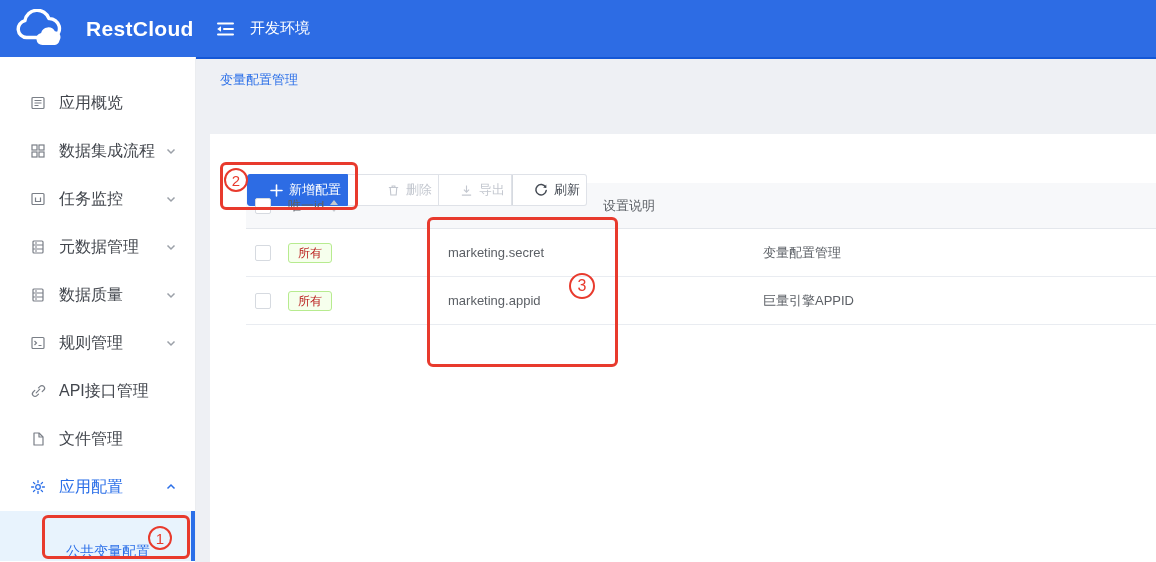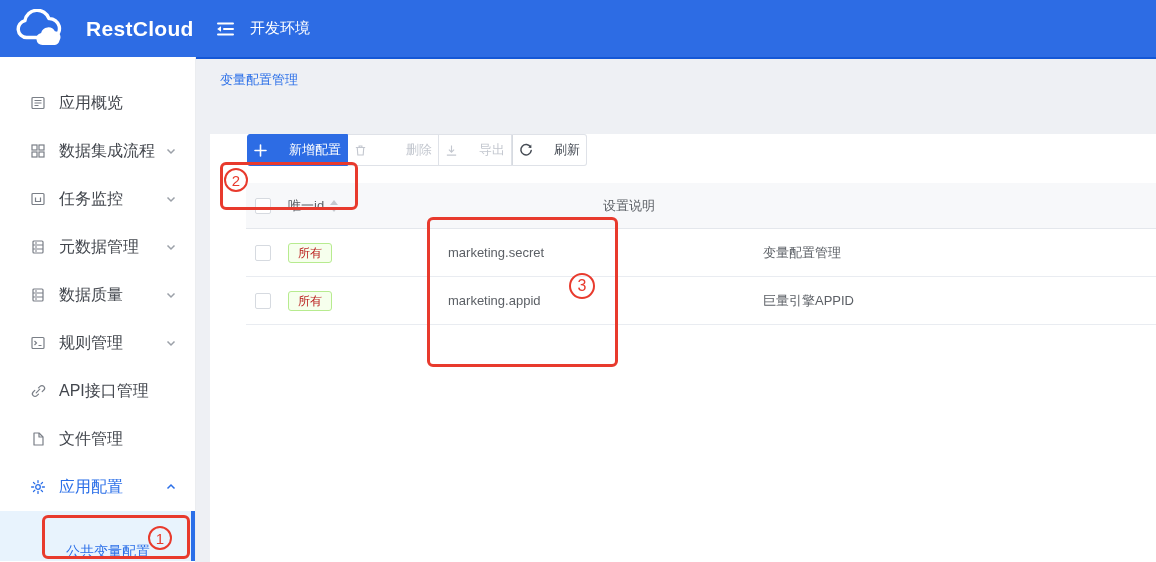--- a/index.html
+++ b/index.html
@@ -27,21 +27,21 @@
   .submenu-bar{position:absolute;right:0;top:0;width:4px;height:100%;background:#2b6fe8;}
 
   
   .accent{height:2px;background:#1457d6;}
   .crumb-bar{height:41px;display:flex;align-items:center;padding-left:24px;}
   .crumb{color:#2b6fe8;font-size:13px;cursor:pointer;}
   .card{position:relative;margin-left:14px;background:#fff;height:calc(100% - 43px);box-sizing:border-box;}
 
   
   .toolbar{display:flex;margin:34px 0 0 37px;height:32px;}
-  .btn{display:flex;align-items:center;justify-content:space-between;height:32px;box-sizing:border-box;font-size:13px;cursor:pointer;background:#fff;border:1px solid #dfe2e8;}
+  .btn{display:flex;align-items:center;justify-content:flex-end;height:32px;box-sizing:border-box;font-size:13px;cursor:pointer;background:#fff;border:1px solid #dfe2e8;margin-top:40px;}
   .btn .bicon{display:flex;margin-right:6px;}
   .btn-primary{width:101px;background:#2d6ce4;border:1px solid #2d6ce4;color:#fff;border-radius:3px 0 0 3px;}
   .btn-disabled{color:#c3c7cf;cursor:not-allowed;}
   .btn-del{width:91px;border-left:none;}
   .btn-exp{width:73px;border-left:none;}
   .btn-ref{width:75px;border-left:1px solid #d6dae0;color:#454b54;border-radius:0 3px 3px 0;}
 
   
   .tbl{margin:17px 0 0 36px;font-size:13px;color:#5c6066;}
   .trow{display:flex;align-items:center;border-bottom:1px solid #e9ecf1;}

